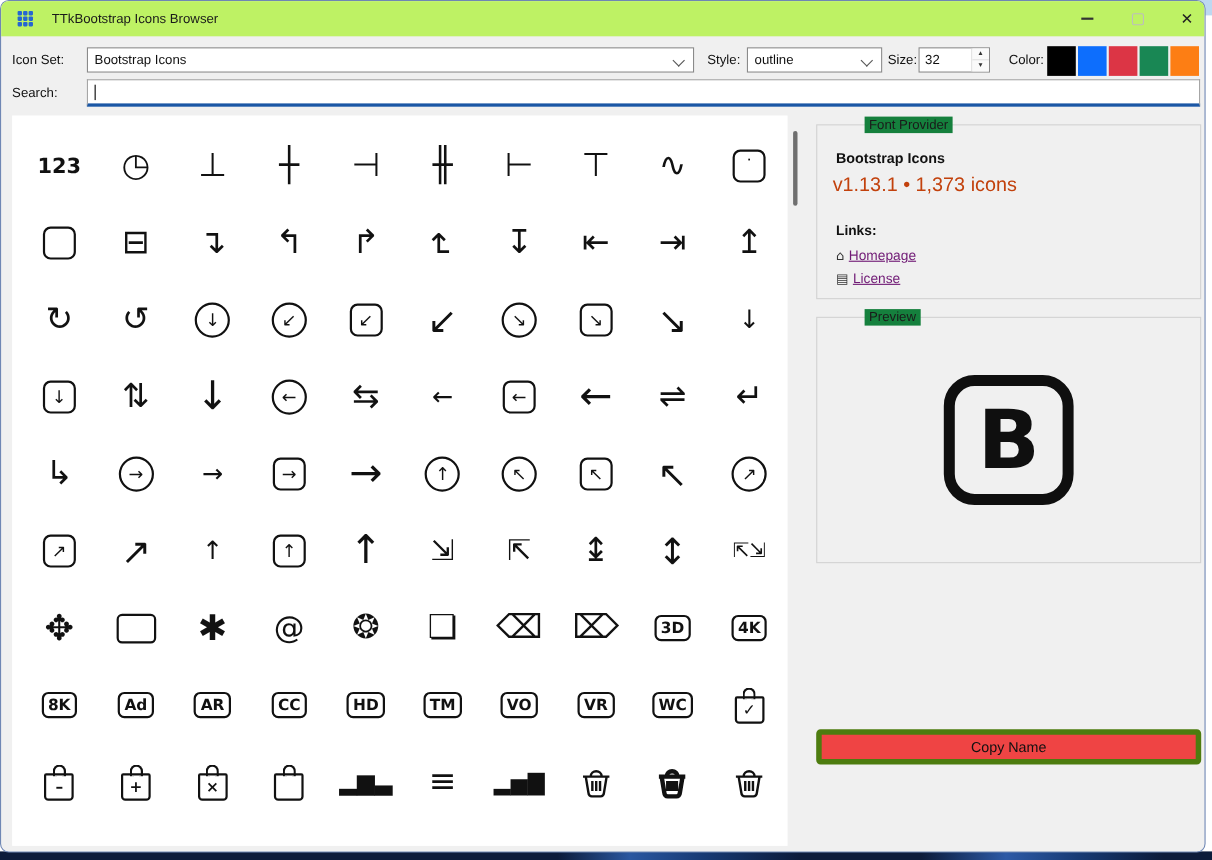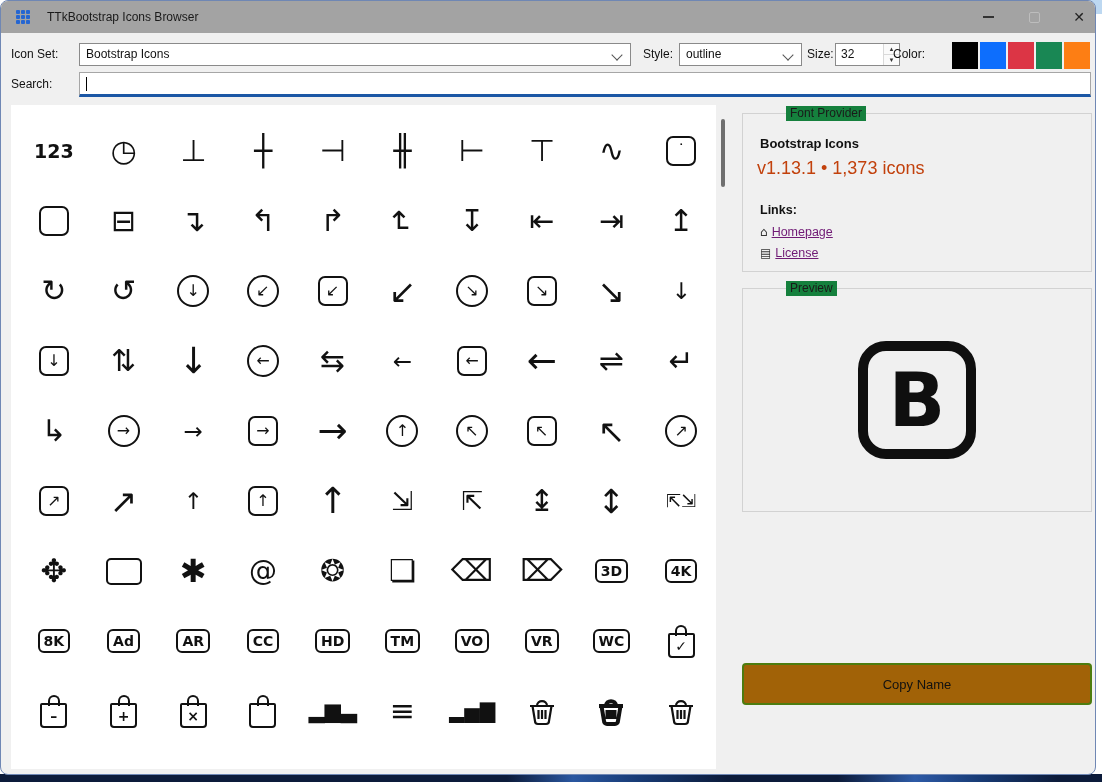--- a/index.html
+++ b/index.html
@@ -15,21 +15,21 @@
     background:linear-gradient(90deg,#0c1b3a 0%,#0c1b3a 46%,#2a57a0 52%,#173a74 58%,#0c1b3a 66%,#0c1b3a 76%,#2d5aa6 83%,#173a74 89%,#0c1b3a 96%,#0c1b3a 100%);
   }
   .corner-glow{position:absolute;right:0;top:0;width:18px;height:14px;background:#bdd8f1;}
 
   
   .window{
     position:absolute;left:0;top:0;width:1096px;height:775px;
     background:#f0f0f0;border:1px solid #6f87b4;border-radius:8px;
     box-sizing:border-box;overflow:hidden;
   }
-  .titlebar{position:absolute;left:0;top:0;width:100%;height:32px;background:#a3a3a3;text-align:center;}
+  .titlebar{position:absolute;left:0;top:0;width:100%;height:32px;background:#bef264;text-align:center;}
   .app-icon{position:absolute;left:15px;top:9px;width:14px;height:14px;display:grid;grid-template-columns:repeat(3,1fr);grid-template-rows:repeat(3,1fr);gap:1.5px;}
   .app-icon i{background:#2566d2;border-radius:1px;}
   .win-title{position:absolute;left:46px;top:0;height:32px;line-height:32px;font-size:12px;color:#1a1a1a;}
   .ctl{position:absolute;top:0;height:32px;display:flex;align-items:center;justify-content:center;}
   .ctl-min{left:972px;width:30px;}
   .ctl-min i{display:block;width:11px;height:1.5px;background:#333;}
   .ctl-max{left:1018px;width:30px;}
   .ctl-max i{display:block;width:9px;height:9px;border:1.2px solid #bdbdbd;border-radius:2px;}
   .ctl-close{left:1062px;width:32px;font-size:14px;color:#222;}
 
@@ -84,21 +84,21 @@
   .fp-links-lbl{position:absolute;left:17px;top:89px;font-size:12.5px;font-weight:700;color:#111;}
   .links-list{position:absolute;left:17px;top:111px;display:flex;flex-direction:column;gap:7px;}
   .link-row{display:flex;align-items:center;gap:4px;height:14px;}
   .link-ic{font-family:"DejaVu Sans",sans-serif;font-size:12px;color:#333;}
   .link{font-size:12.5px;color:#701a75;text-decoration:underline;}
   .bs-logo{position:absolute;left:115px;top:52px;width:118px;height:118px;border:10px solid #0f0f0f;border-radius:28px;box-sizing:border-box;display:flex;align-items:center;justify-content:center;font-family:"DejaVu Sans",sans-serif;font-weight:700;font-size:74px;color:#0f0f0f;line-height:1;}
   .dt-name-lbl{position:absolute;left:17px;top:20px;font-size:12.5px;font-weight:700;color:#111;}
   .dt-name{position:absolute;left:17px;top:42px;font-size:12.5px;color:#4a88dd;}
   .dt-uni-lbl{position:absolute;left:17px;top:70px;font-size:12.5px;font-weight:700;color:#111;}
   .dt-uni{position:absolute;left:17px;top:92px;font-size:12px;font-family:"Liberation Mono","DejaVu Sans Mono",monospace;color:#222;}
-  .copy-btn{position:absolute;left:741px;top:662px;width:350px;height:42px;background:#a16207;border:2px solid #4d7c0f;border-radius:4px;box-sizing:border-box;font-size:13px;color:#111;display:flex;align-items:center;justify-content:center;}
+  .copy-btn{position:absolute;left:741px;top:662px;width:350px;height:32px;background:#ef4444;border:5px solid #4d7c0f;border-radius:4px;box-sizing:border-box;font-size:13px;color:#111;display:flex;align-items:center;justify-content:center;}
 </style>
 </head>
 <body>
 
 <div class="desktop-strip"></div>
 <div class="corner-glow"></div>
 
 <div class="window">
 
   <div class="titlebar">
@@ -134,21 +134,21 @@
     <span class="chev"></span>
   </div>
   <div class="lbl" style="left:806px;top:42px;">Size:</div>
   <div class="spin">
     <span class="spin-val">32</span>
     <span class="spin-btns">
       <span class="spin-btn up">▲</span>
       <span class="spin-btn">▼</span>
     </span>
   </div>
-  <div class="lbl" style="left:892px;top:42px;">Color:</div>
+  <div class="lbl" style="left:916px;top:42px;">Color:</div>
   <div class="swatches">
       <div class="swatch" style="background: rgb(0, 0, 0);"></div>
       <div class="swatch" style="background: rgb(13, 110, 253);"></div>
       <div class="swatch" style="background: rgb(220, 53, 69);"></div>
       <div class="swatch" style="background: rgb(25, 135, 84);"></div>
       <div class="swatch" style="background: rgb(253, 126, 20);"></div>
     </div>
 
   <div class="lbl" style="left:10px;top:72px;">Search:</div>
   <div class="search-entry">

